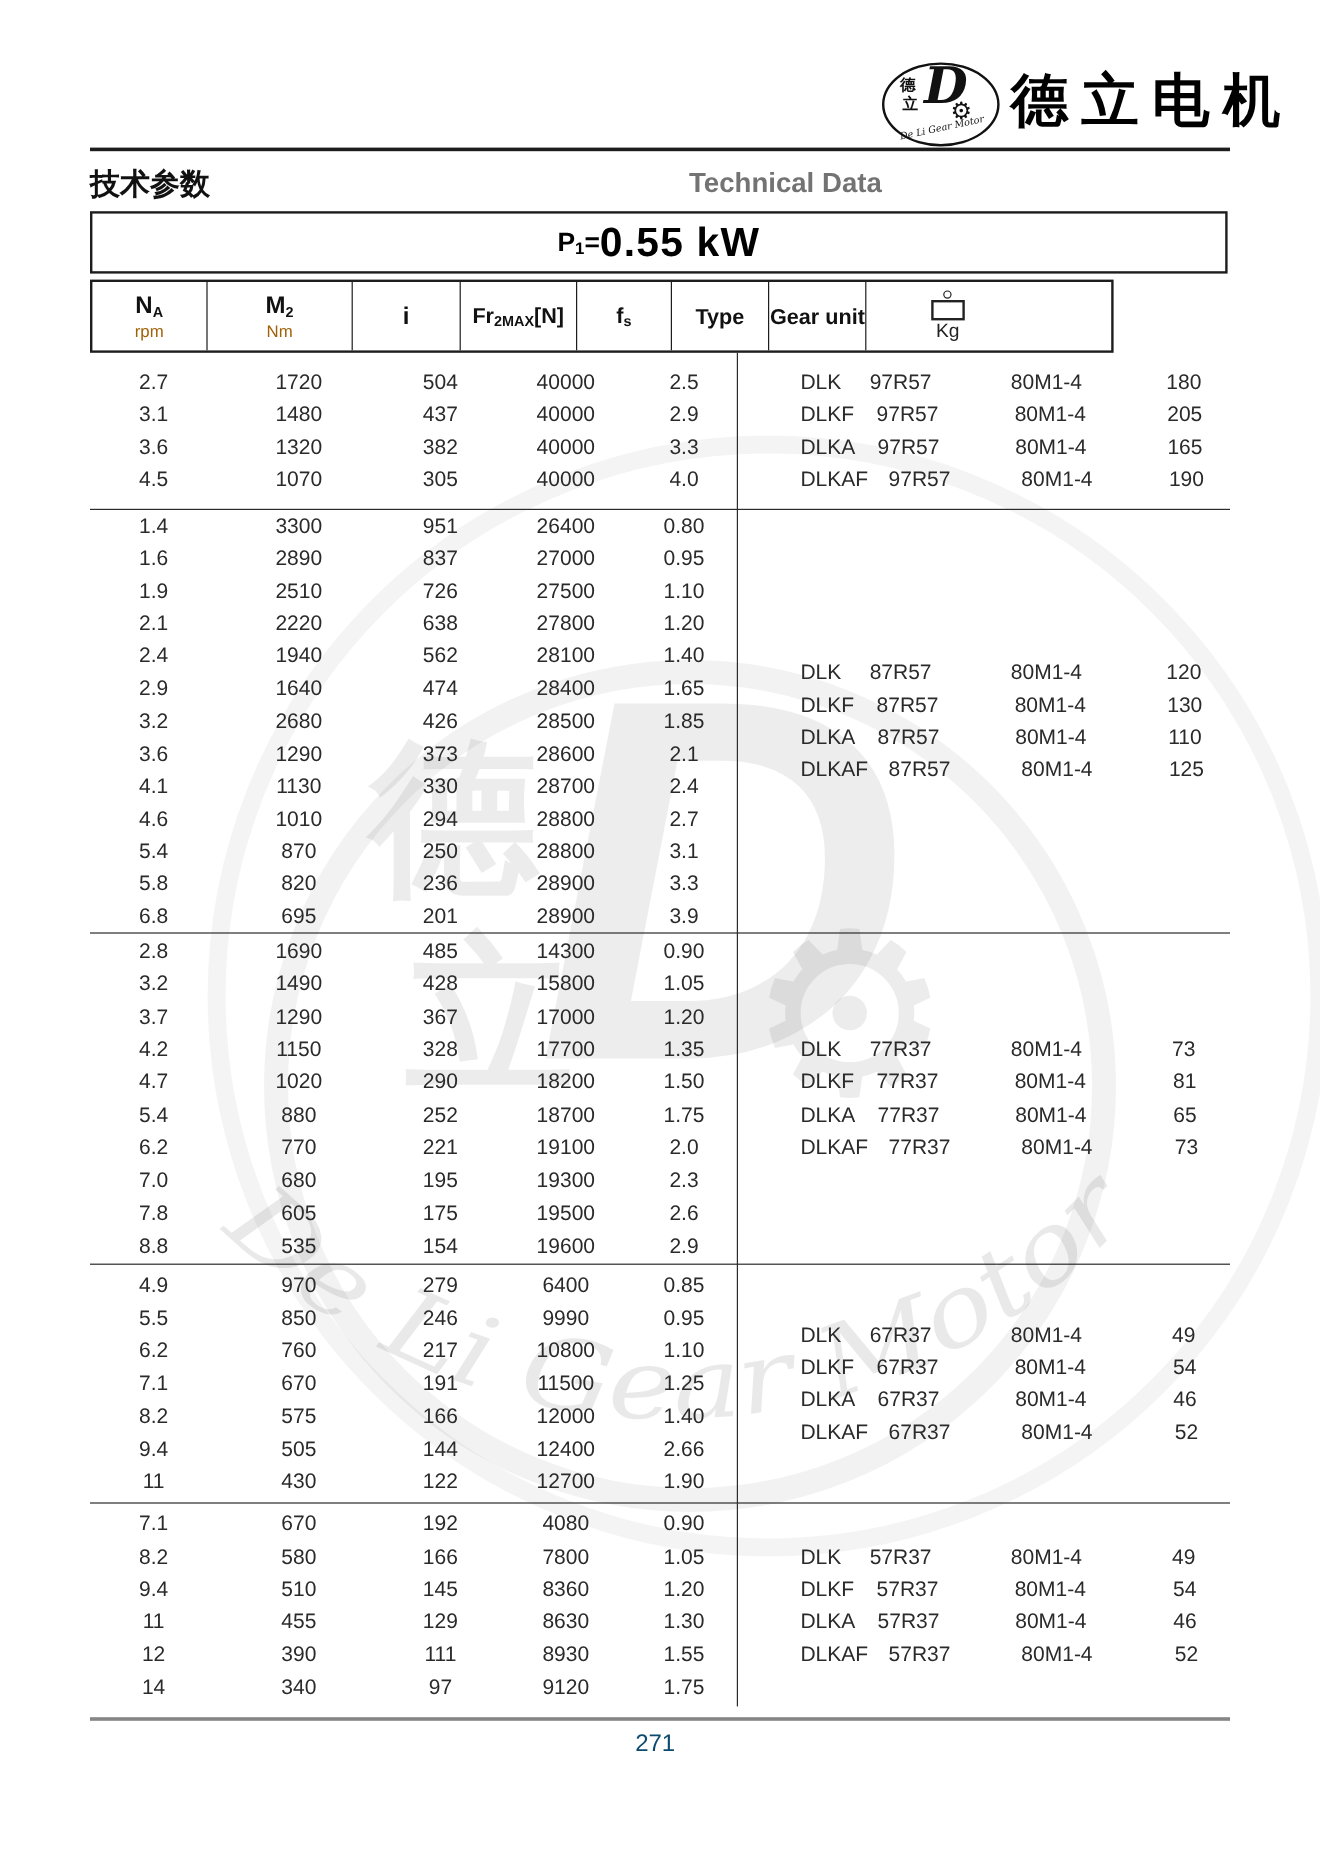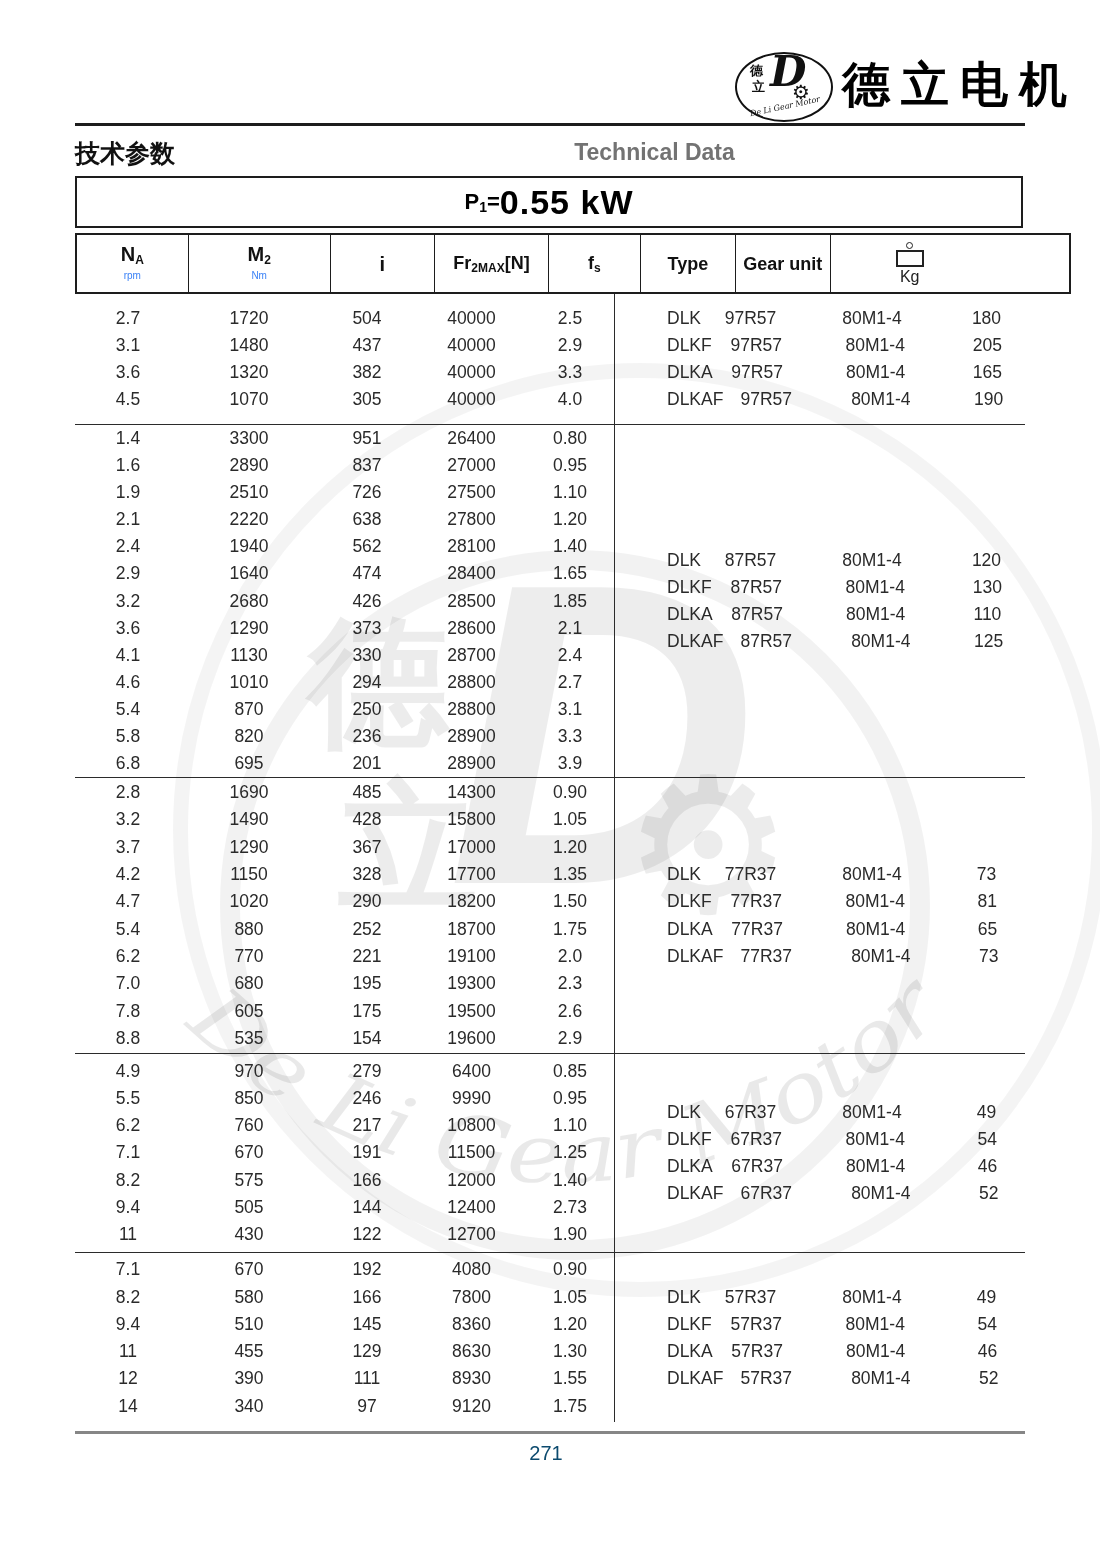--- a/index.html
+++ b/index.html
@@ -31,31 +31,31 @@
               font-size:23px;font-weight:bold;color:#737373;}
 
   
   .title-box{position:absolute;left:75px;top:176px;width:948px;height:52px;border:2px solid #1d1d1d;
              box-sizing:border-box;display:flex;align-items:center;justify-content:center;}
   .p-base,.p-eq{font-size:22px;font-weight:bold;color:#000;}
   .p-sub{font-size:14px;font-weight:bold;color:#000;position:relative;top:5px;}
   .p-value{font-size:34px;font-weight:bold;color:#000;letter-spacing:1px;}
 
   
-  .thead{position:absolute;left:75px;top:233px;width:996px;height:61px;border:2px solid #1d1d1d;
+  .thead{position:absolute;left:75px;top:233px;width:853px;height:61px;border:2px solid #1d1d1d;
          box-sizing:border-box;display:grid;
          grid-template-columns:106fr 136fr 100fr 109fr 88fr 91fr 91fr 152fr 77fr;}
   .th{border-left:1.5px solid #1d1d1d;display:flex;flex-direction:column;
       align-items:center;justify-content:center;}
   .th:first-child{border-left:none;}
   .th-main{font-size:20px;font-weight:bold;color:#111;line-height:22px;}
   .th-main .sub{font-size:12px;font-weight:bold;position:relative;top:3px;}
   .th-main .suffix{font-size:18px;}
   .th-fr{font-size:18px;}
-  .th-unit{font-size:10px;color:#3b82f6;line-height:16px;text-align:center;}
+  .th-unit{font-size:14px;color:#a16207;line-height:16px;text-align:center;}
   .th-kg{justify-content:center;}
   .weight-icon{display:flex;flex-direction:column;align-items:center;}
   .w-knob{width:7px;height:7px;border:1.5px solid #222;border-radius:50%;box-sizing:border-box;margin-bottom:1px;}
   .w-body{width:28px;height:17px;border:2px solid #222;box-sizing:border-box;}
   .th-kg-label{font-size:16px;margin-top:1px;}
 
   
   .tbody{position:absolute;left:75px;top:294px;width:950px;height:1131px;}
   .vline{position:absolute;left:539px;top:0;width:1px;height:1128px;background:#2b2b2b;z-index:2;}
   .blocks{position:relative;z-index:1;}
@@ -484,21 +484,21 @@
               <div class="dcell c1">575</div>
               <div class="dcell c2">166</div>
               <div class="dcell c3">12000</div>
               <div class="dcell c4">1.40</div>
             </div>
             <div class="drow">
               <div class="dcell c0">9.4</div>
               <div class="dcell c1">505</div>
               <div class="dcell c2">144</div>
               <div class="dcell c3">12400</div>
-              <div class="dcell c4">2.73</div>
+              <div class="dcell c4">2.66</div>
             </div>
             <div class="drow">
               <div class="dcell c0">11</div>
               <div class="dcell c1">430</div>
               <div class="dcell c2">122</div>
               <div class="dcell c3">12700</div>
               <div class="dcell c4">1.90</div>
             </div>
           </div>
           <div class="right-rows">

